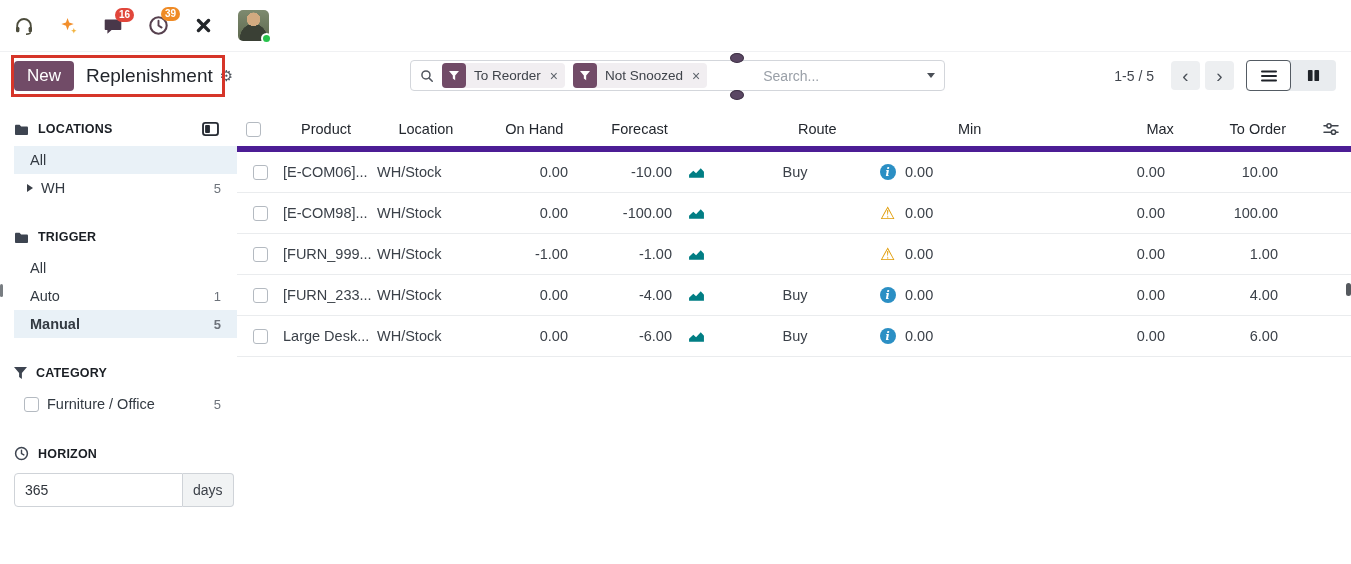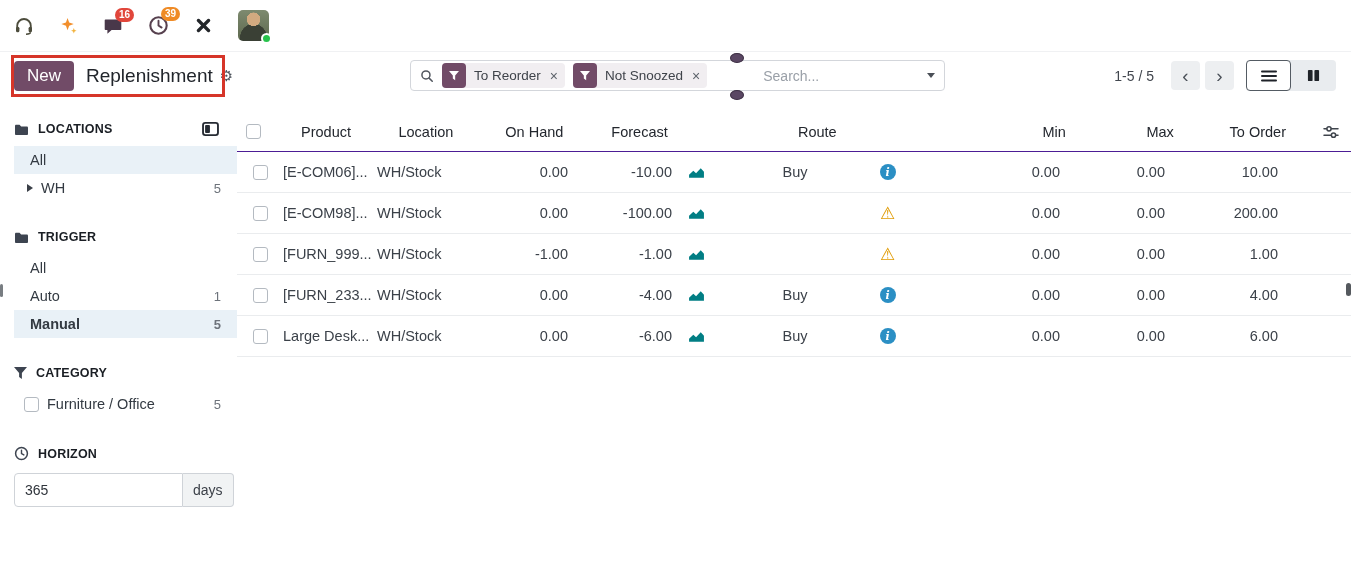--- a/index.html
+++ b/index.html
@@ -68,30 +68,30 @@
   .side-item.cat { padding-left:10px; }
   .cbx { width:15px; height:15px; border:1px solid #b4bac1; border-radius:3px; background:#fff; cursor:pointer; flex:none; }
   .cbx.mr { margin-right:8px; }
   .horizon-row { display:flex; margin:12px 14px 0; }
   .horizon-input { width:169px; height:34px; border:1px solid #cfd3d8; border-radius:4px 0 0 4px; padding:0 10px; font-size:14px; color:#2f343b; outline:none; font-family:inherit; }
   .horizon-suffix { height:34px; border:1px solid #cfd3d8; border-left:none; border-radius:0 4px 4px 0; background:#f1f3f4; color:#3c4149; font-size:14px; display:flex; align-items:center; padding:0 10px; }
 
   
   .table-area { position:absolute; left:237px; top:100px; right:0; bottom:0; background:#fff; padding-top:12px; }
   .trow { display:flex; align-items:center; height:41px; border-bottom:1px solid #eaecee; font-size:14.5px; color:#3b4149; }
-  .thead { height:40px; border-bottom:1px solid #4c1d95; color:#23272e; font-weight:500;gap:32px; }
+  .thead { height:40px; border-bottom:6px solid #4c1d95; color:#23272e; font-weight:500;gap:32px; }
   .c-check { width:46px; display:flex; justify-content:center; }
   .c-product { width:94px; white-space:nowrap; overflow:hidden; }
   .c-location { width:93px; white-space:nowrap; }
   .c-onhand { width:98px; text-align:right; }
   .c-forecast { width:104px; text-align:right; }
   .c-graph { width:48px; display:flex; align-items:center; justify-content:center; }
   .c-route { width:150px; text-align:center; }
   .c-info { width:35px; display:flex; align-items:center; justify-content:center; }
-  .c-min { width:165px; text-align:right; padding-right:10px; }
+  .c-min { width:165px; text-align:left; padding-right:10px; }
   .c-max { width:100px; text-align:right; padding-right:5px; }
   .c-toorder { width:113px; text-align:right; padding-right:5px; }
   .c-end { flex:1; display:flex; justify-content:flex-end; padding-right:12px; }
   .sticon { width:18px; height:18px; display:inline-flex; align-items:center; justify-content:center; cursor:pointer; }
   .sticon.info { background:#2b8fc4; border-radius:50%; width:16px; height:16px; }
   .sticon.info::before { content:"i"; color:#fff; font-size:11px; font-weight:700; font-style:italic; font-family:"DejaVu Serif",serif; }
   .sticon.warning::before { content:"⚠"; color:#e09b04; font-size:17px; line-height:1; font-family:"DejaVu Sans",sans-serif; }
   .graph-btn { display:flex; cursor:pointer; }
 
   .scroll-thumb-right { position:absolute; right:0; top:283px; width:5px; height:13px; background:#55595e; border-radius:3px; }
@@ -342,21 +342,21 @@
               <path d="M1 11V8.2L5 4.4l2.6 2.4L12 2l3 3.4V11z" fill="#017E84"></path>
             </svg>
           </span>
         </div>
       <div class="c-route"></div>
       <div class="c-info">
           <span class="sticon warning"></span>
         </div>
       <div class="c-min">0.00</div>
       <div class="c-max">0.00</div>
-      <div class="c-toorder">200.00</div>
+      <div class="c-toorder">100.00</div>
       <div class="c-end"></div>
     </div>
 
     <div class="trow">
       <div class="c-check">
           <span class="cbx"></span>
         </div>
       <div class="c-product">[FURN_999...</div>
       <div class="c-location">WH/Stock</div>
       <div class="c-onhand">-1.00</div>

